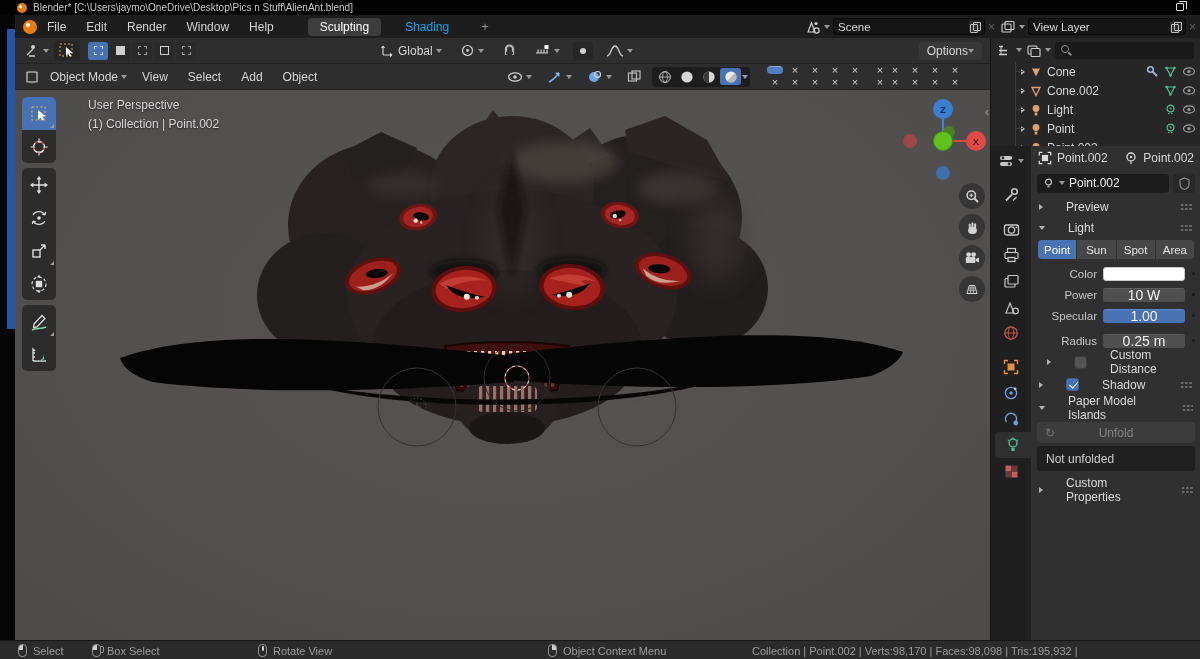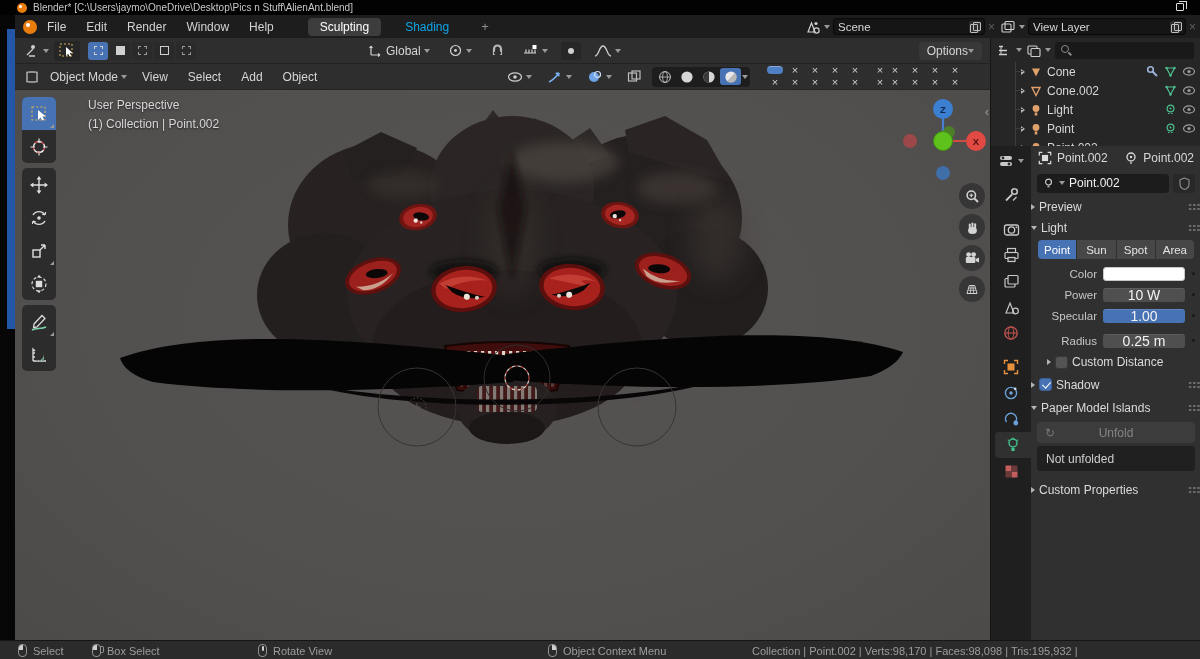--- a/index.html
+++ b/index.html
@@ -87,21 +87,21 @@
   #props{position:absolute;left:990px;top:146px;width:210px;height:494px;background:#303030;border-left:1px solid #161616;font-size:12px;color:#d8d8d8}
   #tabstrip{position:absolute;left:0;top:0;width:40px;height:494px;background:#1f1f1f;display:flex;flex-direction:column;align-items:stretch}
   .ptab{height:26px;display:flex;align-items:center;justify-content:center;flex:none}
   .ptab.active{background:#303030;border-radius:4px 0 0 4px;margin-left:4px}
   .ptab.gap{margin-top:8px}
   #pcontent{position:absolute;left:40px;top:0;width:170px;height:494px;overflow:hidden}
   .crumb{height:24px;display:flex;align-items:center;gap:5px;padding:0 7px;white-space:nowrap;overflow:hidden}
   .idrow{display:flex;align-items:center;gap:4px;padding:2px 6px;height:26px}
   .idpill{flex:1;height:19px;background:#1c1c1c;border-radius:4px;display:flex;align-items:center;gap:4px;padding:0 5px;color:#efefef}
   .shieldbtn{width:22px;height:19px;background:#282828;border-radius:3px;display:flex;align-items:center;justify-content:center}
-  .panel-h{height:21px;display:flex;align-items:center;gap:4px;padding:0 0;color:#dadada}
+  .panel-h{height:21px;display:flex;align-items:center;gap:23px;padding:0 8px;color:#dadada}
   .grip{margin-left:auto;width:13px;height:7px;background-image:radial-gradient(#6a6a6a 1px,transparent 1.2px);background-size:4.2px 4px;background-position:0 0}
   .seg{display:flex;gap:1px;margin:2px 7px 4px 7px;height:19px;border-radius:4px;overflow:hidden}
   .seg span{flex:1;background:#474747;color:#e4e4e4;display:flex;align-items:center;justify-content:center;font-size:11.5px}
   .seg span.active{background:#4772b3;color:#fff}
   .prow{display:flex;align-items:center;height:21px;padding:0 16px 0 0;position:relative}
   .plabel{width:66px;text-align:right;color:#c6c6c6;font-size:11.5px;margin-right:6px;flex:none}
   .pfield{flex:1;height:14px;background:#4f4f4f;border-radius:3px;display:flex;align-items:center;justify-content:center;color:#f2f2f2;font-size:14px;border-top:1px solid #5c5c5c}
   .pfield.blue{background:#4772b3;border-top-color:#5f86c2}
   .pfield.white{background:#fff;border:1px solid #c9c9c9}
   .adot{position:absolute;right:6px;width:3px;height:3px;border-radius:50%;background:#181818}
@@ -201,21 +201,21 @@
         <span class="sq" style="border-style:dashed;border-color:#9a9a9a"></span>
       </span>
     <span class="modebox">
         <span class="sq"></span>
       </span>
     <span class="modebox">
         <span class="sq dash" style="border-color:#9a9a9a"></span>
       </span>
   </span>
 
-  <span style="position:absolute;left:348px;display:flex;align-items:center;gap:8px">
+  <span style="position:absolute;left:360px;display:flex;align-items:center;gap:8px">
     <span class="hbtn">
       <svg width="15" height="15" viewBox="0 0 15 15">
           <path d="M3,12 L3,3 M3,12 L12,12 M3,3 L1.5,5 M3,3 L4.5,5 M12,12 L10,10.5 M12,12 L10,13.5" stroke="#cfcfcf" stroke-width="1.2" fill="none"></path>
         </svg>
       <span>Global</span>
       <span class="caret"></span>
     </span>
     <span class="hbtn">
       <svg width="15" height="15" viewBox="0 0 15 15">
           <circle cx="7.5" cy="7.5" r="5" fill="none" stroke="#cfcfcf" stroke-width="1.2"></circle>

